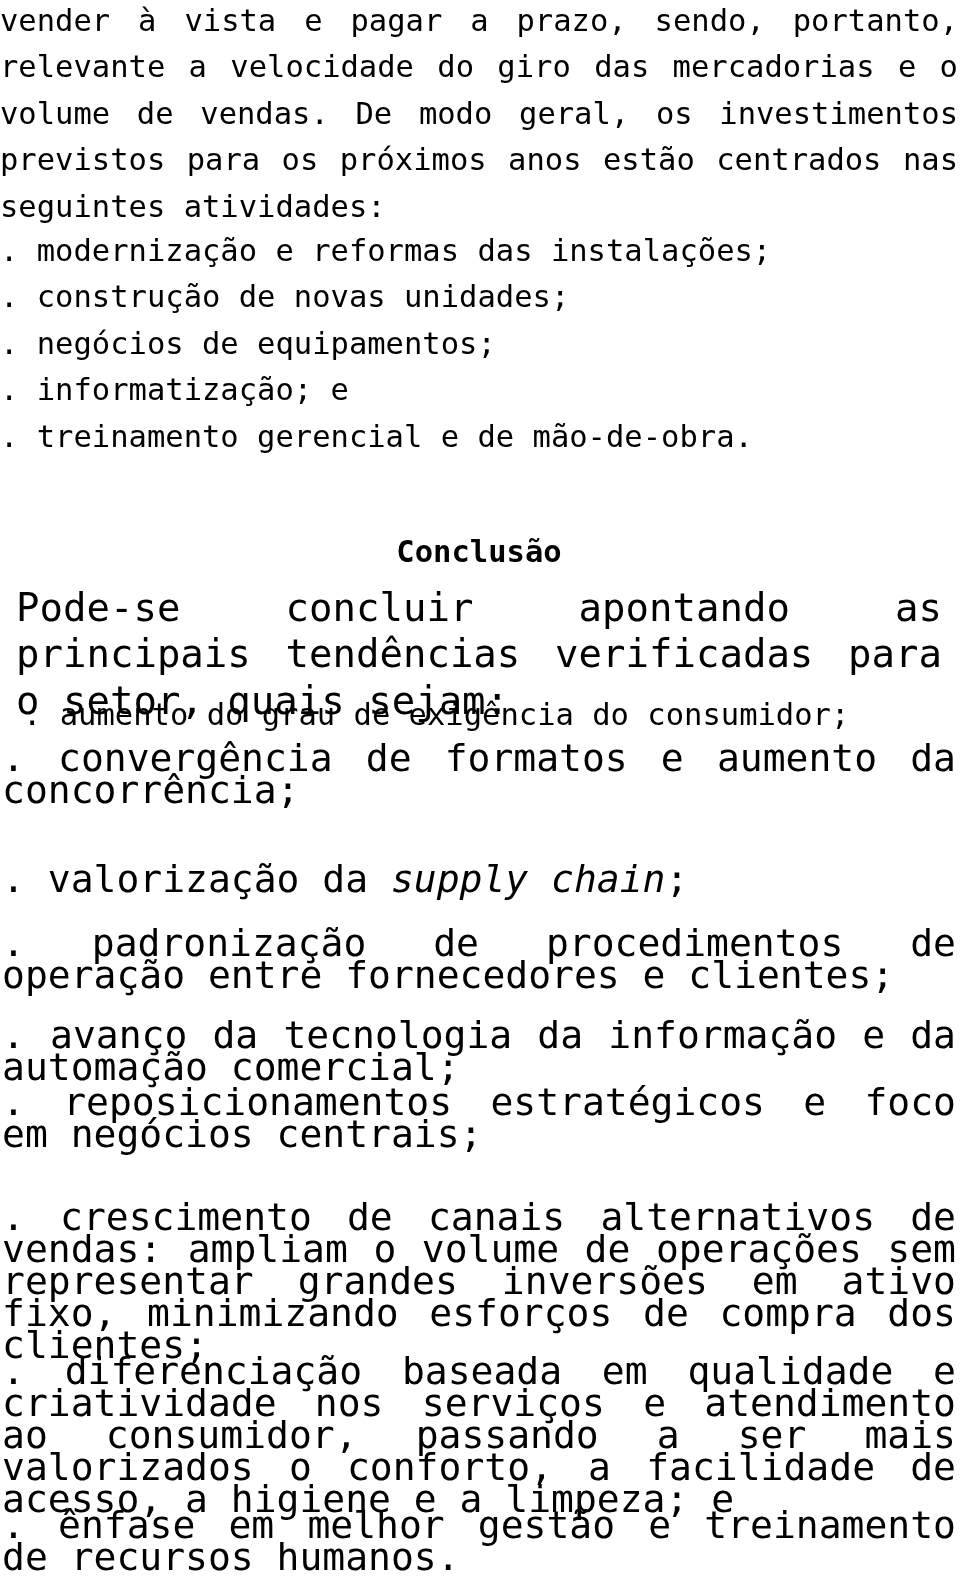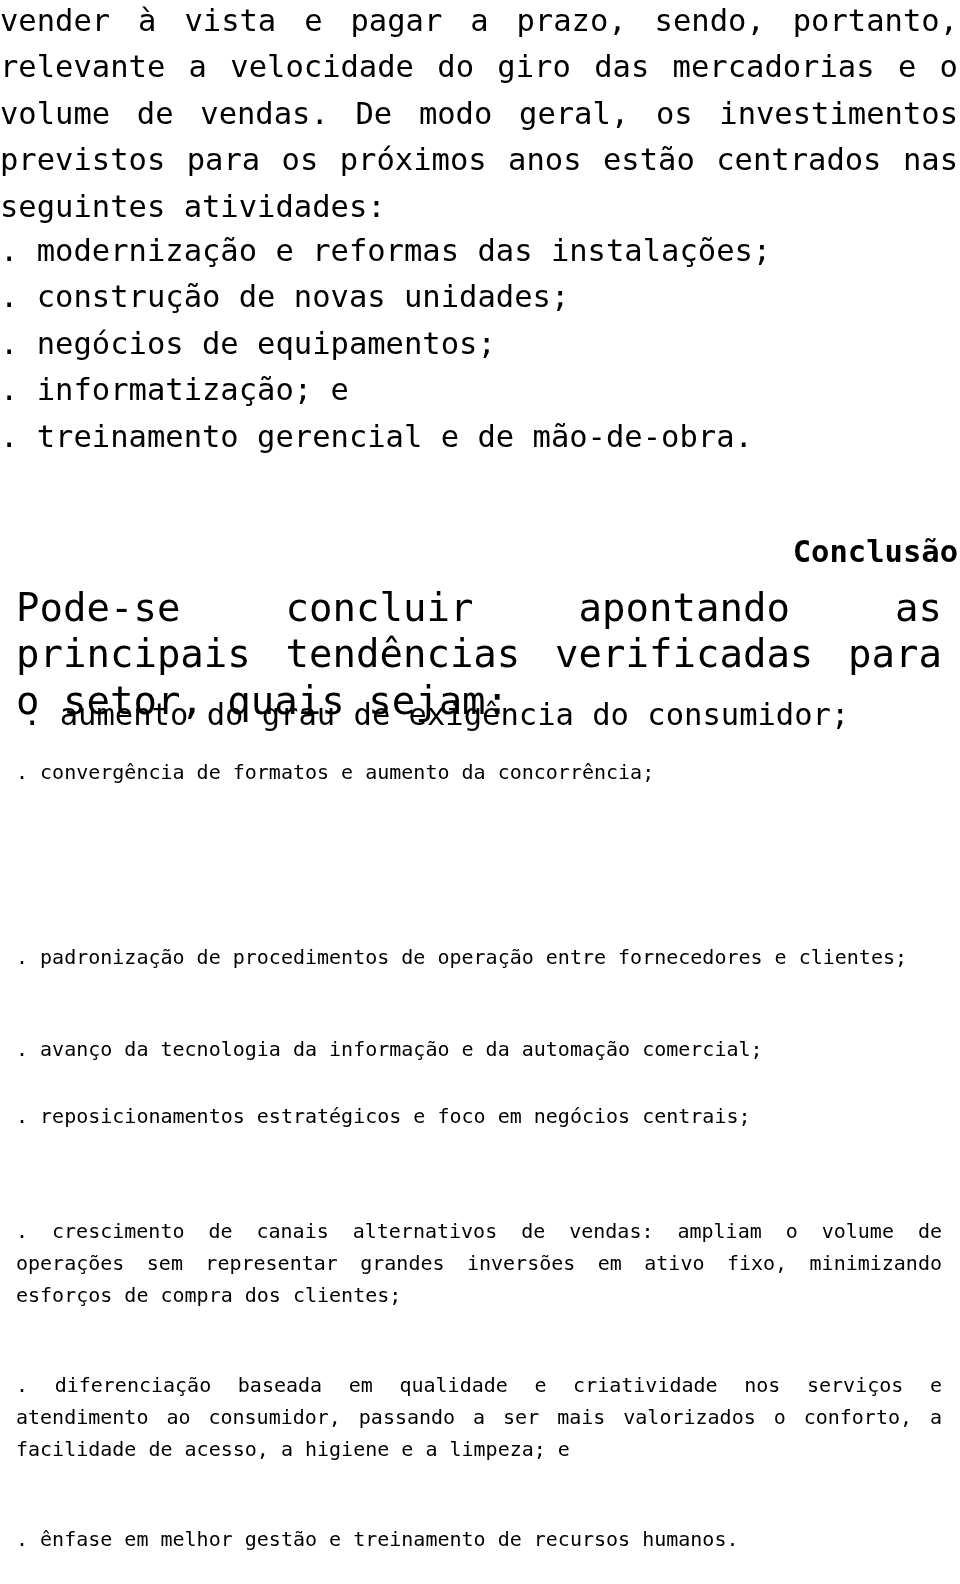--- a/index.html
+++ b/index.html
@@ -40,40 +40,40 @@
     line-height: 46.4px;
     text-align: left;
     margin: 0;
   }
 
   
   .heading {
     font-size: 30.5px;
     line-height: 34px;
     font-weight: bold;
-    text-align: right;
+    text-align: center;
     margin: 0;
   }
 
   
   .concl-intro {
     font-size: 39px;
     line-height: 46.4px;
     text-align: justify;
     text-align-last: left;
     margin: 16px;
   }
 
   
   .tend {
-    font-size: 20px;
+    font-size: 38px;
     line-height: 32px;
     text-align: justify;
     text-align-last: left;
-    margin: 16px;
+    margin: 2px;
   }
 
   .tend-wide {
     font-size: 30.5px;
     line-height: 46.4px;
     text-align: justify;
     text-align-last: left;
     margin: 0;
   }
 
@@ -105,20 +105,23 @@
   </div>
 
   <div class="blk" style="top:692px;margin-left:23px;">
     <p class="tend-wide">. aumento do grau de exigência do consumidor;</p>
   </div>
 
   <div class="blk" style="top:740px;">
     <p class="tend">. convergência de formatos e aumento da concorrência;</p>
   </div>
 
+  <div class="blk" style="top:861px;">
+    <p class="tend"><span id="t3a">. valorização da </span><span class="it" id="t3b">supply chain</span><span id="t3c">;</span></p>
+  </div>
 
   <div class="blk" style="top:925px;">
     <p class="tend">. padronização de procedimentos de operação entre fornecedores e clientes;</p>
   </div>
 
   <div class="blk" style="top:1017px;">
     <p class="tend">. avanço da tecnologia da informação e da automação comercial;</p>
   </div>
 
   <div class="blk" style="top:1084px;">

